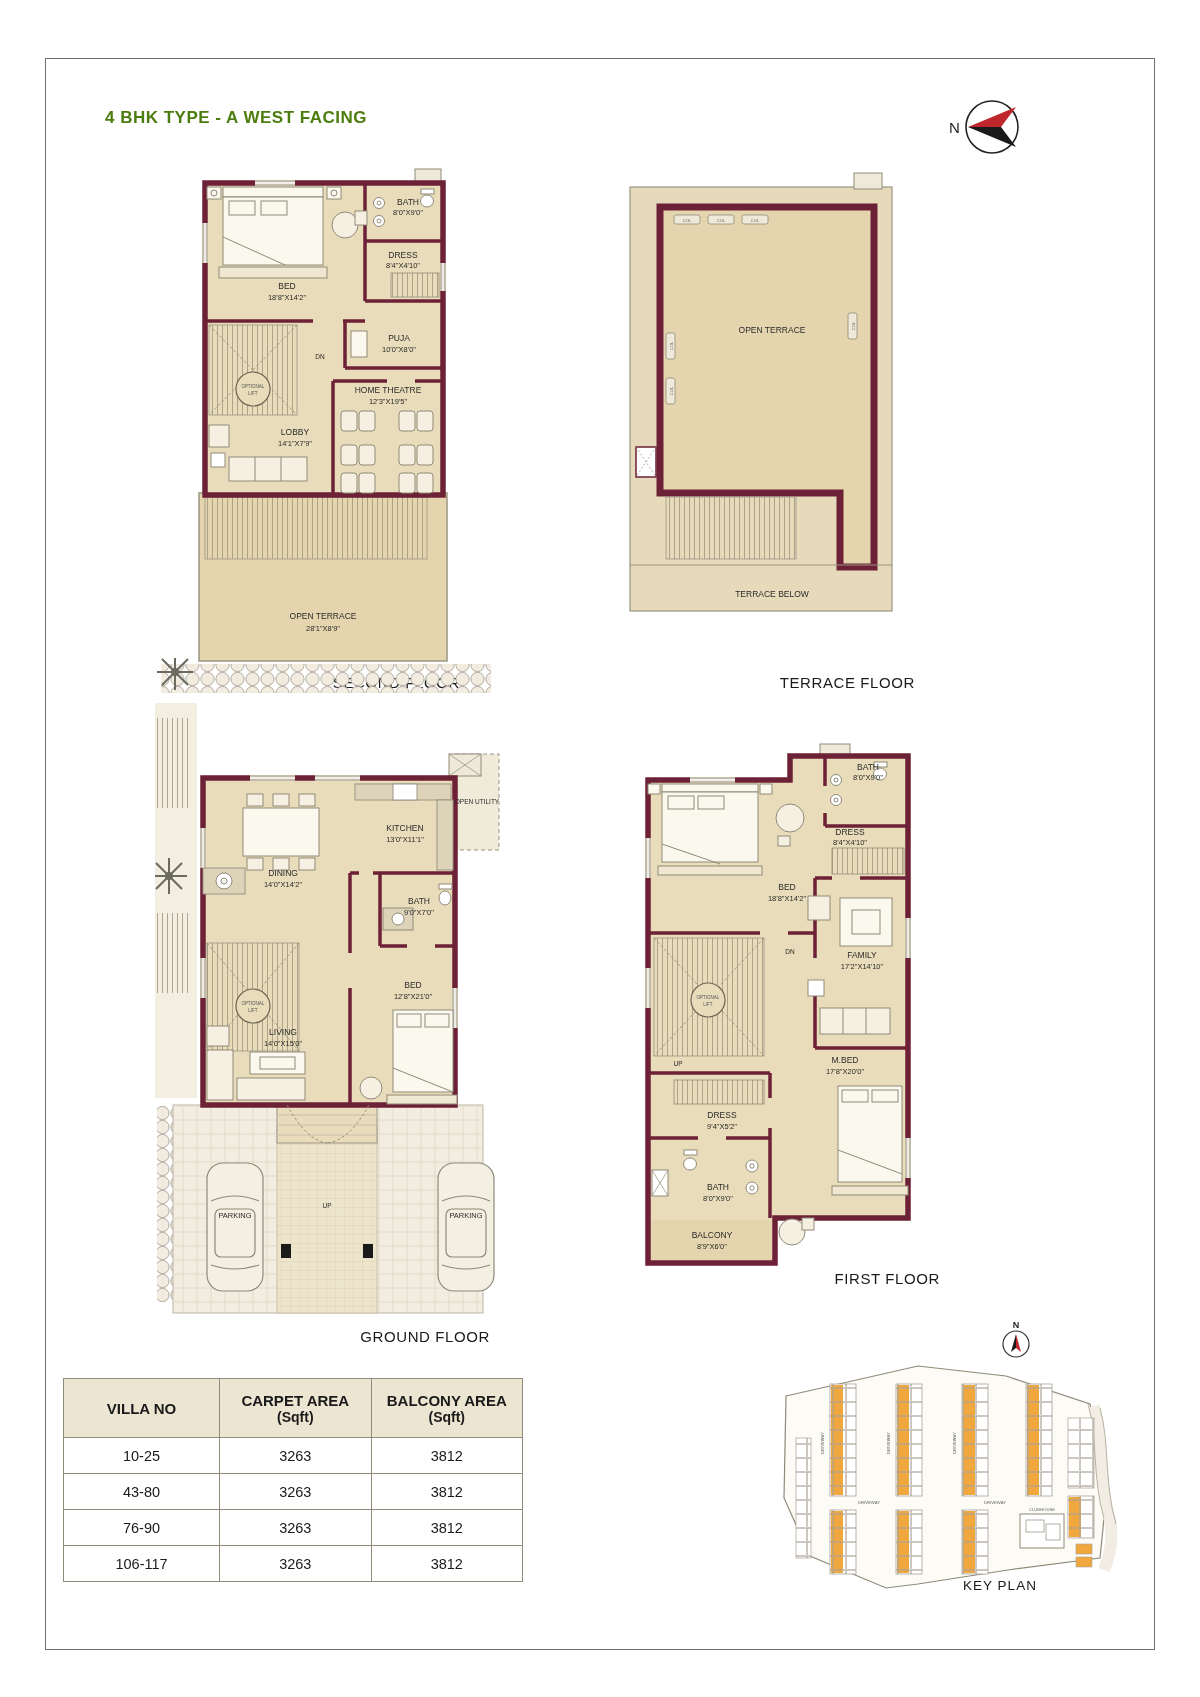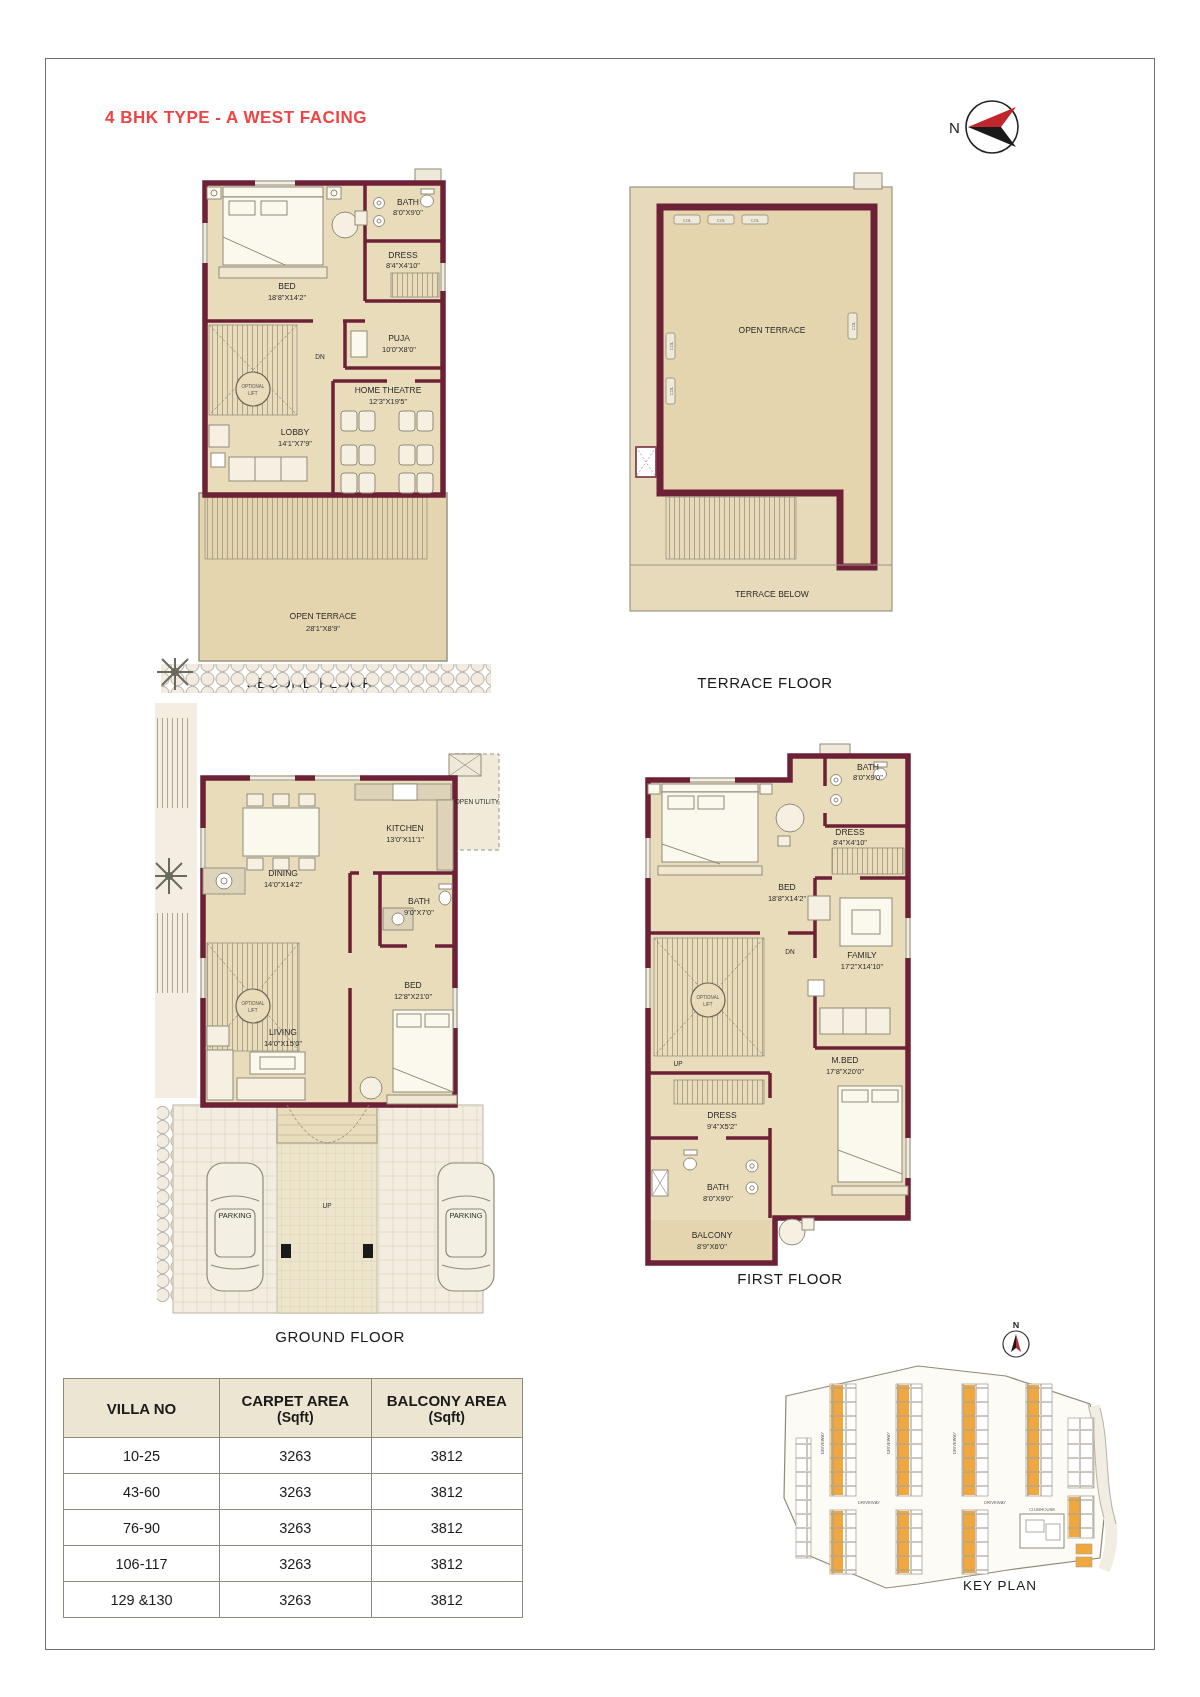--- a/index.html
+++ b/index.html
@@ -1,20 +1,20 @@
 <!DOCTYPE html>
 <html><head>
 <meta charset="utf-8">
 <style>
   html,body{margin:0;padding:0;background:#fff;}
   body{width:1200px;height:1697px;position:relative;font-family:"Liberation Sans",sans-serif;overflow:hidden;}
   .sheet-border{position:absolute;left:45px;top:58px;width:1108px;height:1590px;border:1.5px solid #6f6f6f;}
-  .page-title{position:absolute;left:105px;top:108px;font-size:17px;font-weight:bold;color:#ef4444;letter-spacing:.5px;}
+  .page-title{position:absolute;left:105px;top:108px;font-size:17px;font-weight:bold;color:#4d7c0f;letter-spacing:.5px;}
   .plan{position:absolute;}
-  .caption{position:absolute;width:300px;text-align:center;font-size:15px;color:#1a1a1a;letter-spacing:.6px;}
+  .caption{position:absolute;width:300px;text-align:right;font-size:15px;color:#1a1a1a;letter-spacing:.6px;}
   .areas{position:absolute;left:63px;top:1378px;width:460px;border-collapse:collapse;table-layout:fixed;}
   .areas th,.areas td{border:1px solid #8f8a79;text-align:center;font-size:14.5px;color:#1a1a1a;}
   .areas th{background:#ebe5d2;height:56px;font-size:15px;}
   .areas td{height:33px;font-weight:normal;margin-top:27px;}
   .th-unit{font-size:14px;}
   svg text{font-family:"Liberation Sans",sans-serif;}
   .lbl{font-size:8.5px;fill:#2a2a2a;text-anchor:middle;}
   .dim{font-size:7.5px;fill:#2a2a2a;text-anchor:middle;}
   .tiny{font-size:6.5px;fill:#2a2a2a;text-anchor:middle;}
   .micro{font-size:4.5px;fill:#555;text-anchor:middle;}
@@ -449,39 +449,34 @@
         </th>
     </tr>
   </thead>
   <tbody>
     <tr>
       <td>10-25</td>
       <td>3263</td>
       <td>3812</td>
     </tr>
     <tr>
-      <td>43-60</td>
+      <td>43-80</td>
       <td>3263</td>
       <td>3812</td>
     </tr>
     <tr>
       <td>76-90</td>
       <td>3263</td>
       <td>3812</td>
     </tr>
     <tr>
       <td>106-117</td>
       <td>3263</td>
       <td>3812</td>
     </tr>
-    <tr>
-      <td>129 &amp;130</td>
-      <td>3263</td>
-      <td>3812</td>
-    </tr>
   </tbody>
 </table>
 
 <svg style="position:absolute;left:768px;top:1318px" width="350" height="295" viewBox="0 0 350 295">
   <defs>
     <pattern id="kp-lot" width="13" height="14" patternUnits="userSpaceOnUse">
         <rect x="0.5" y="0.5" width="12" height="13" fill="none" stroke="#a9a295" stroke-width="0.6"></rect>
       </pattern>
   </defs>
   <g transform="translate(248,26)">

